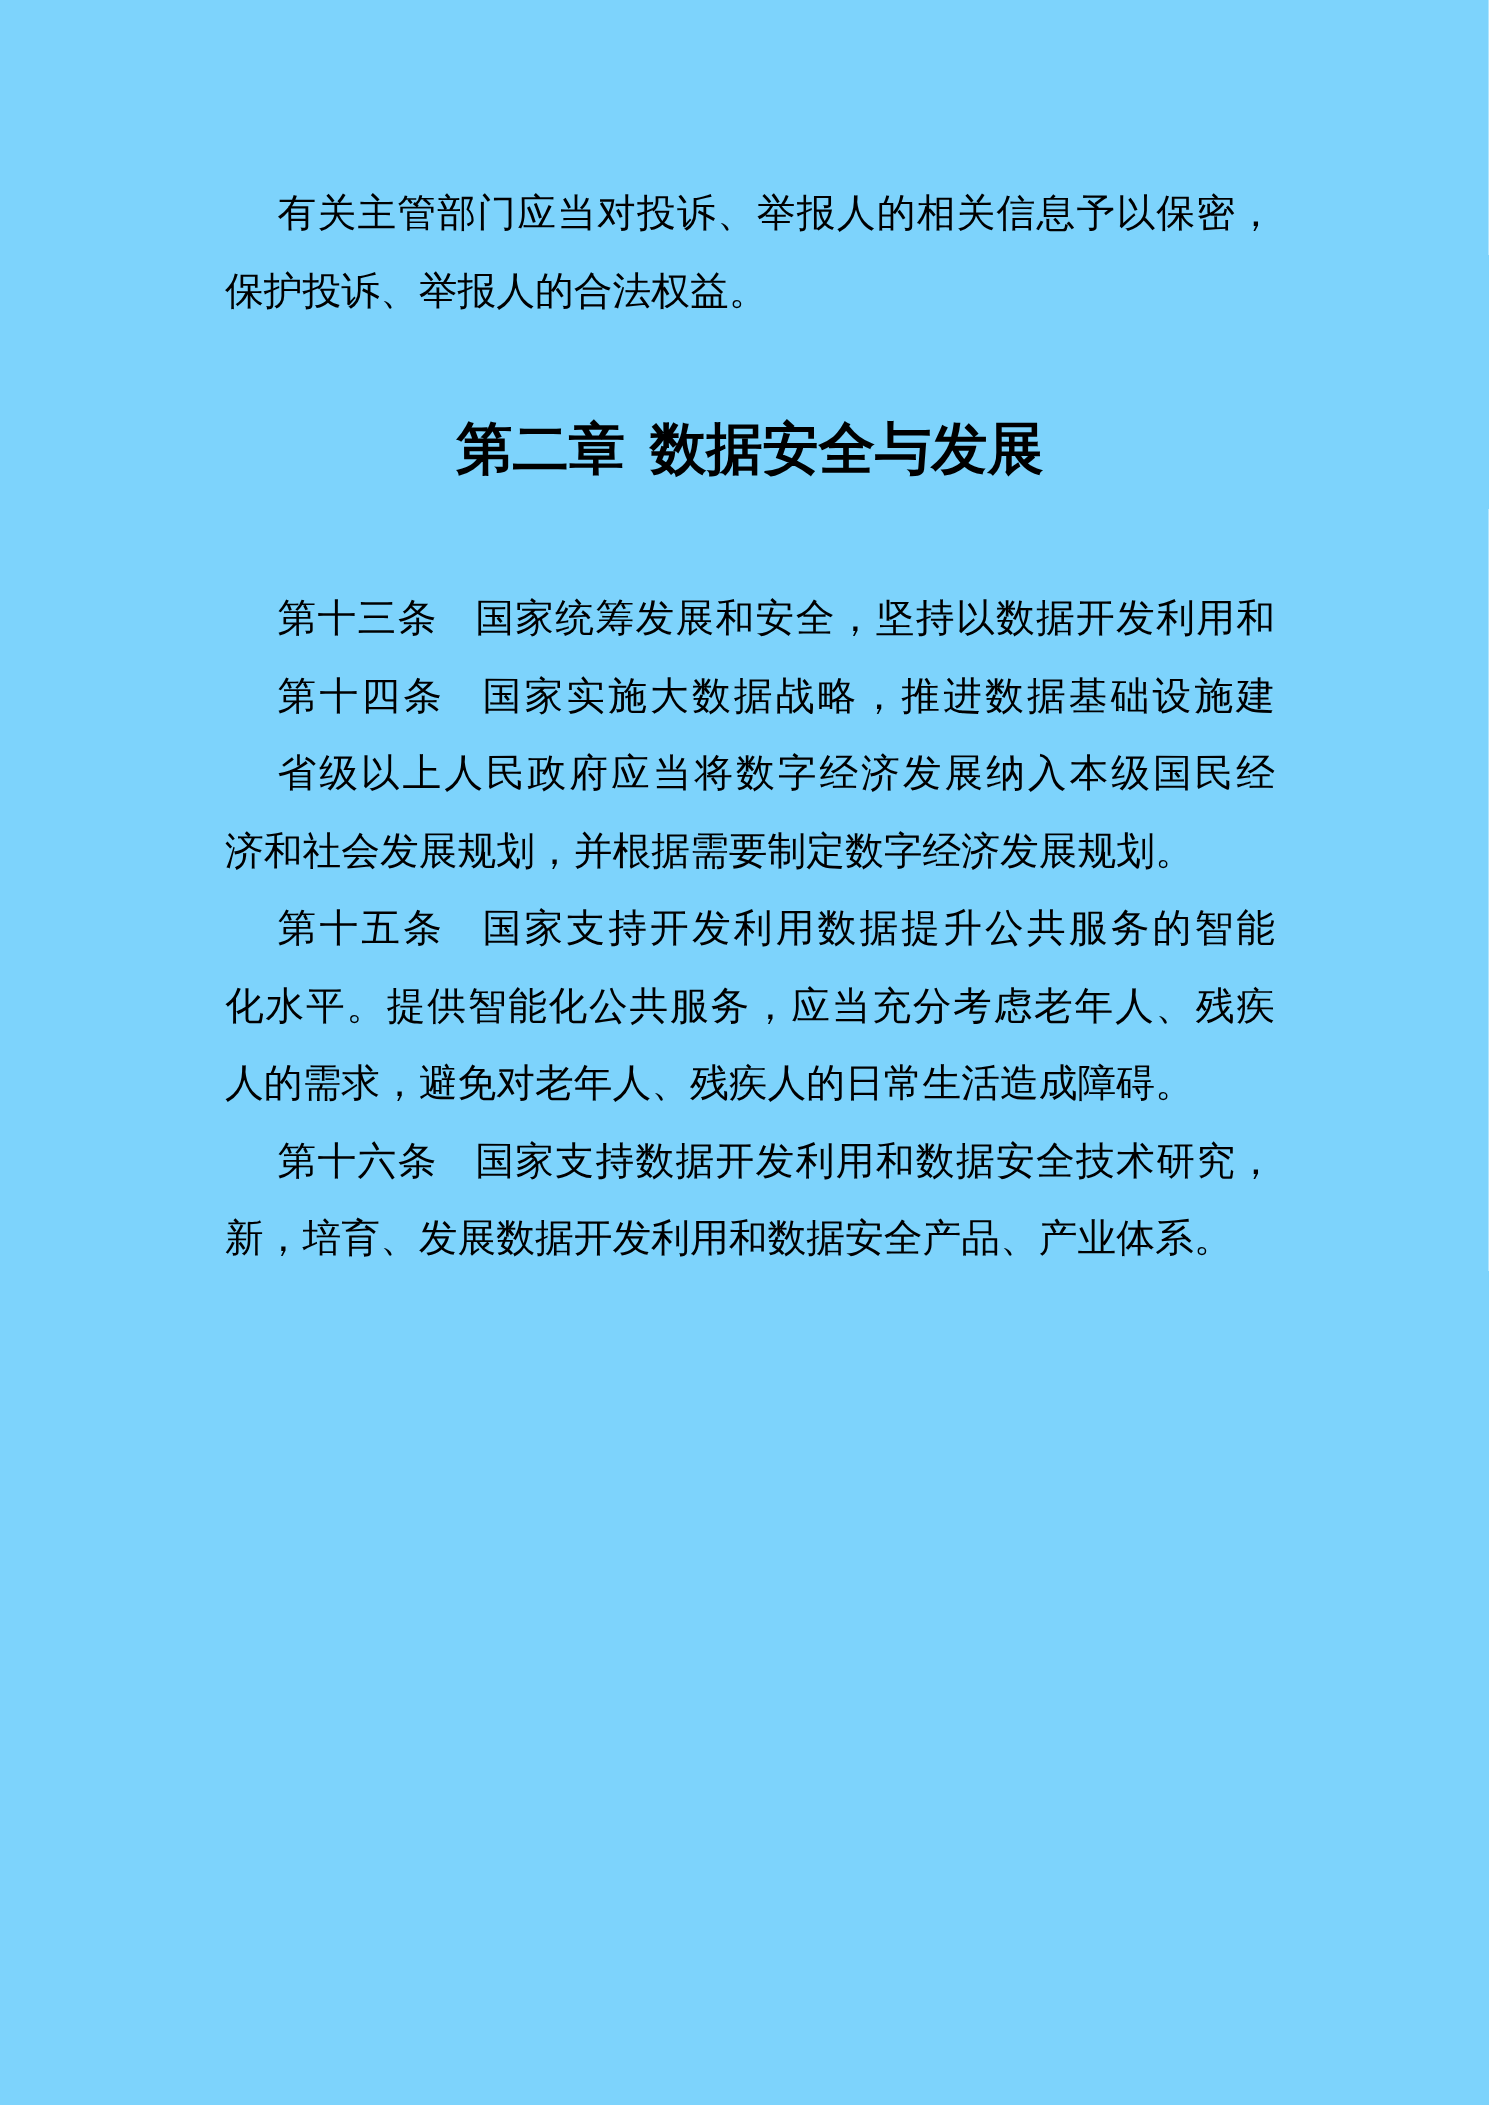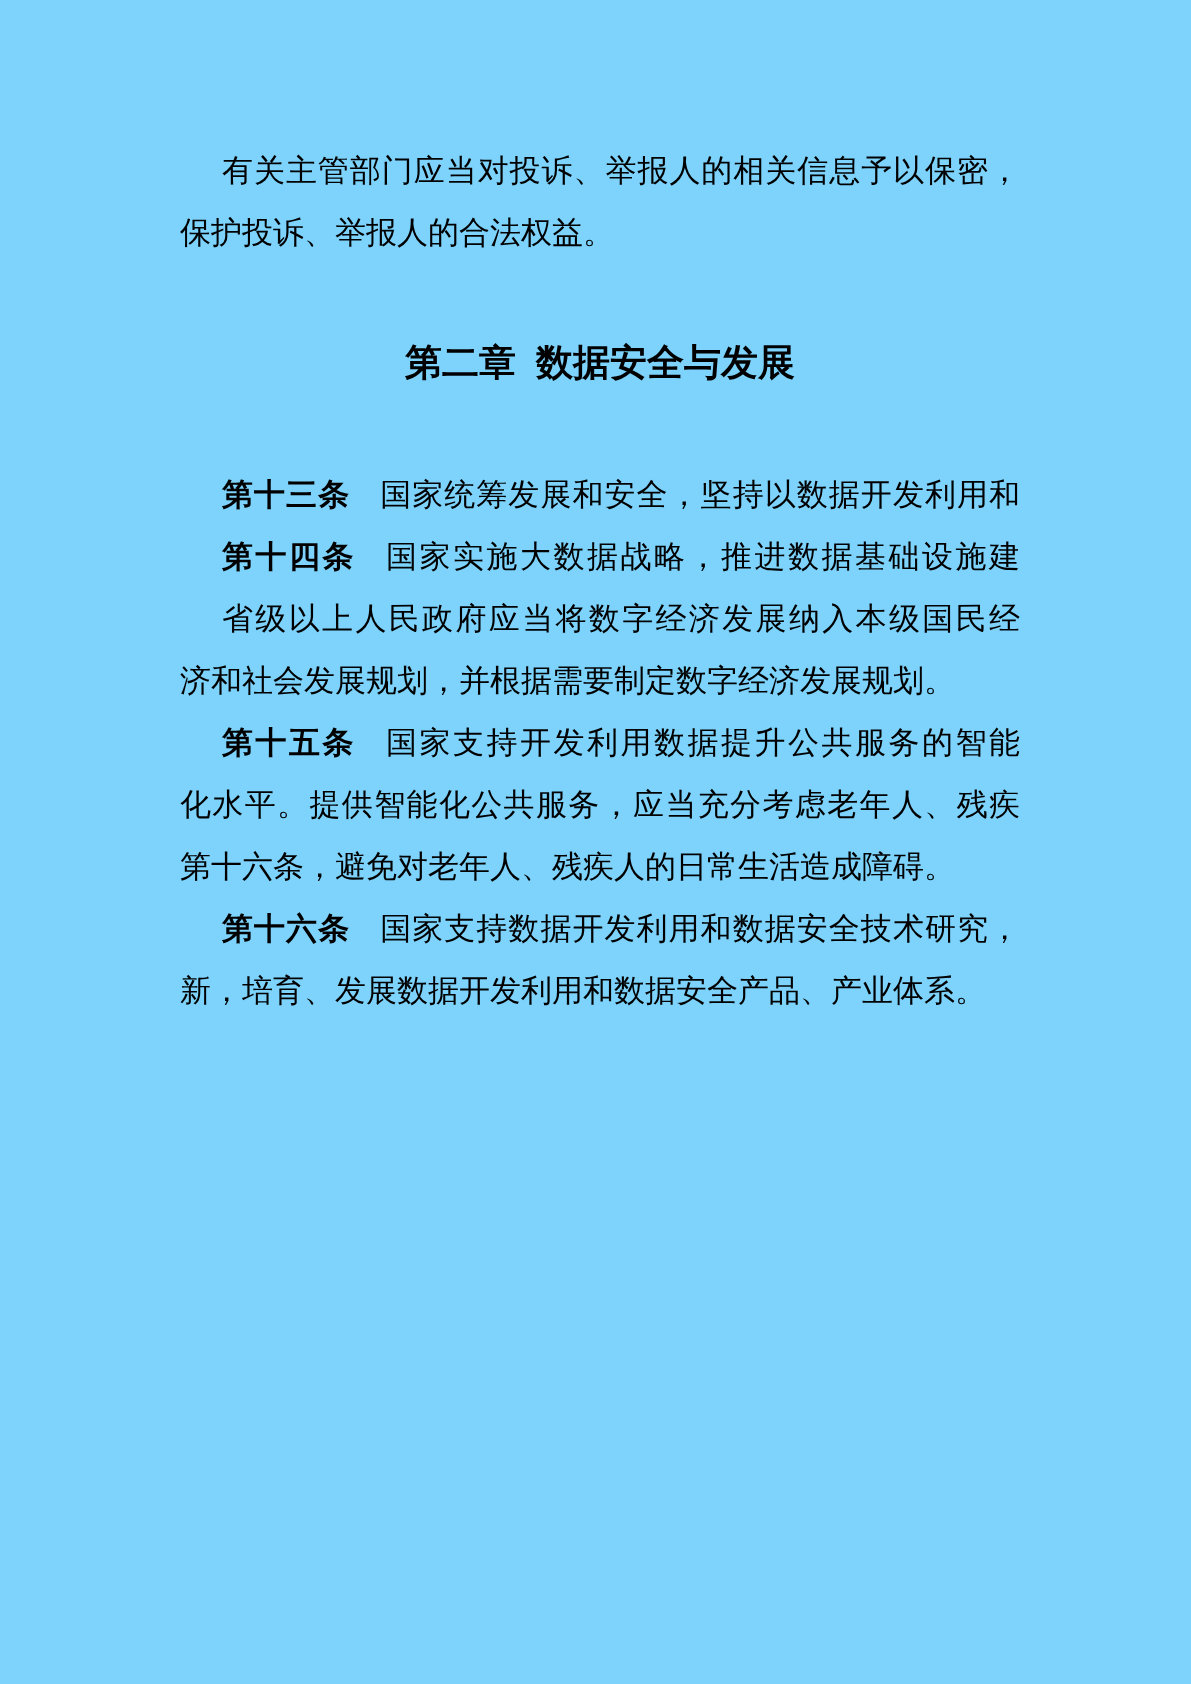--- a/index.html
+++ b/index.html
@@ -25,32 +25,32 @@
     line-height: 62px;
     height: 62px;
     text-align: justify;
     text-align-last: justify;
     overflow: hidden;
   }
   .line.indent { text-indent: 42px; }
   .line.end { text-align-last: left; }
   .art-num {
     font-family: "Liberation Sans", "DejaVu Sans", sans-serif;
-    font-weight: 700;
+    font-weight: 400;
     margin-right: 30px;
   }
   .chapter {
     margin: 68px 0 70px 0;
     line-height: 62px;
     height: 62px;
     text-align: center;
     text-align-last: center;
-    font-family: Liberation Serif, serif;
+    font-family: Liberation Mono, monospace;
     font-weight: 700;
-    font-size: 37px;
+    font-size: 45px;
   }
   .chapter .chapter-label { margin-right: 20px; }
 </style>
 </head>
 <body>
 
 <div class="page">
 
   <div class="para">
     <div class="line indent">有关主管部门应当对投诉、举报人的相关信息予以保密，</div>
@@ -76,21 +76,21 @@
   <div class="para">
     <div class="line indent">省级以上人民政府应当将数字经济发展纳入本级国民经</div>
     <div class="line end">济和社会发展规划，并根据需要制定数字经济发展规划。</div>
   </div>
 
   <div class="para">
     <div class="line indent">
       <span class="art-num">第十五条</span><span>国家支持开发利用数据提升公共服务的智能</span>
     </div>
     <div class="line">化水平。提供智能化公共服务，应当充分考虑老年人、残疾</div>
-    <div class="line end">第十六条，避免对老年人、残疾人的日常生活造成障碍。</div>
+    <div class="line end">人的需求，避免对老年人、残疾人的日常生活造成障碍。</div>
   </div>
 
   <div class="para">
     <div class="line indent">
       <span class="art-num">第十六条</span><span>国家支持数据开发利用和数据安全技术研究，</span>
     </div>
     <div class="line end">新，培育、发展数据开发利用和数据安全产品、产业体系。</div>
   </div>
 
 

